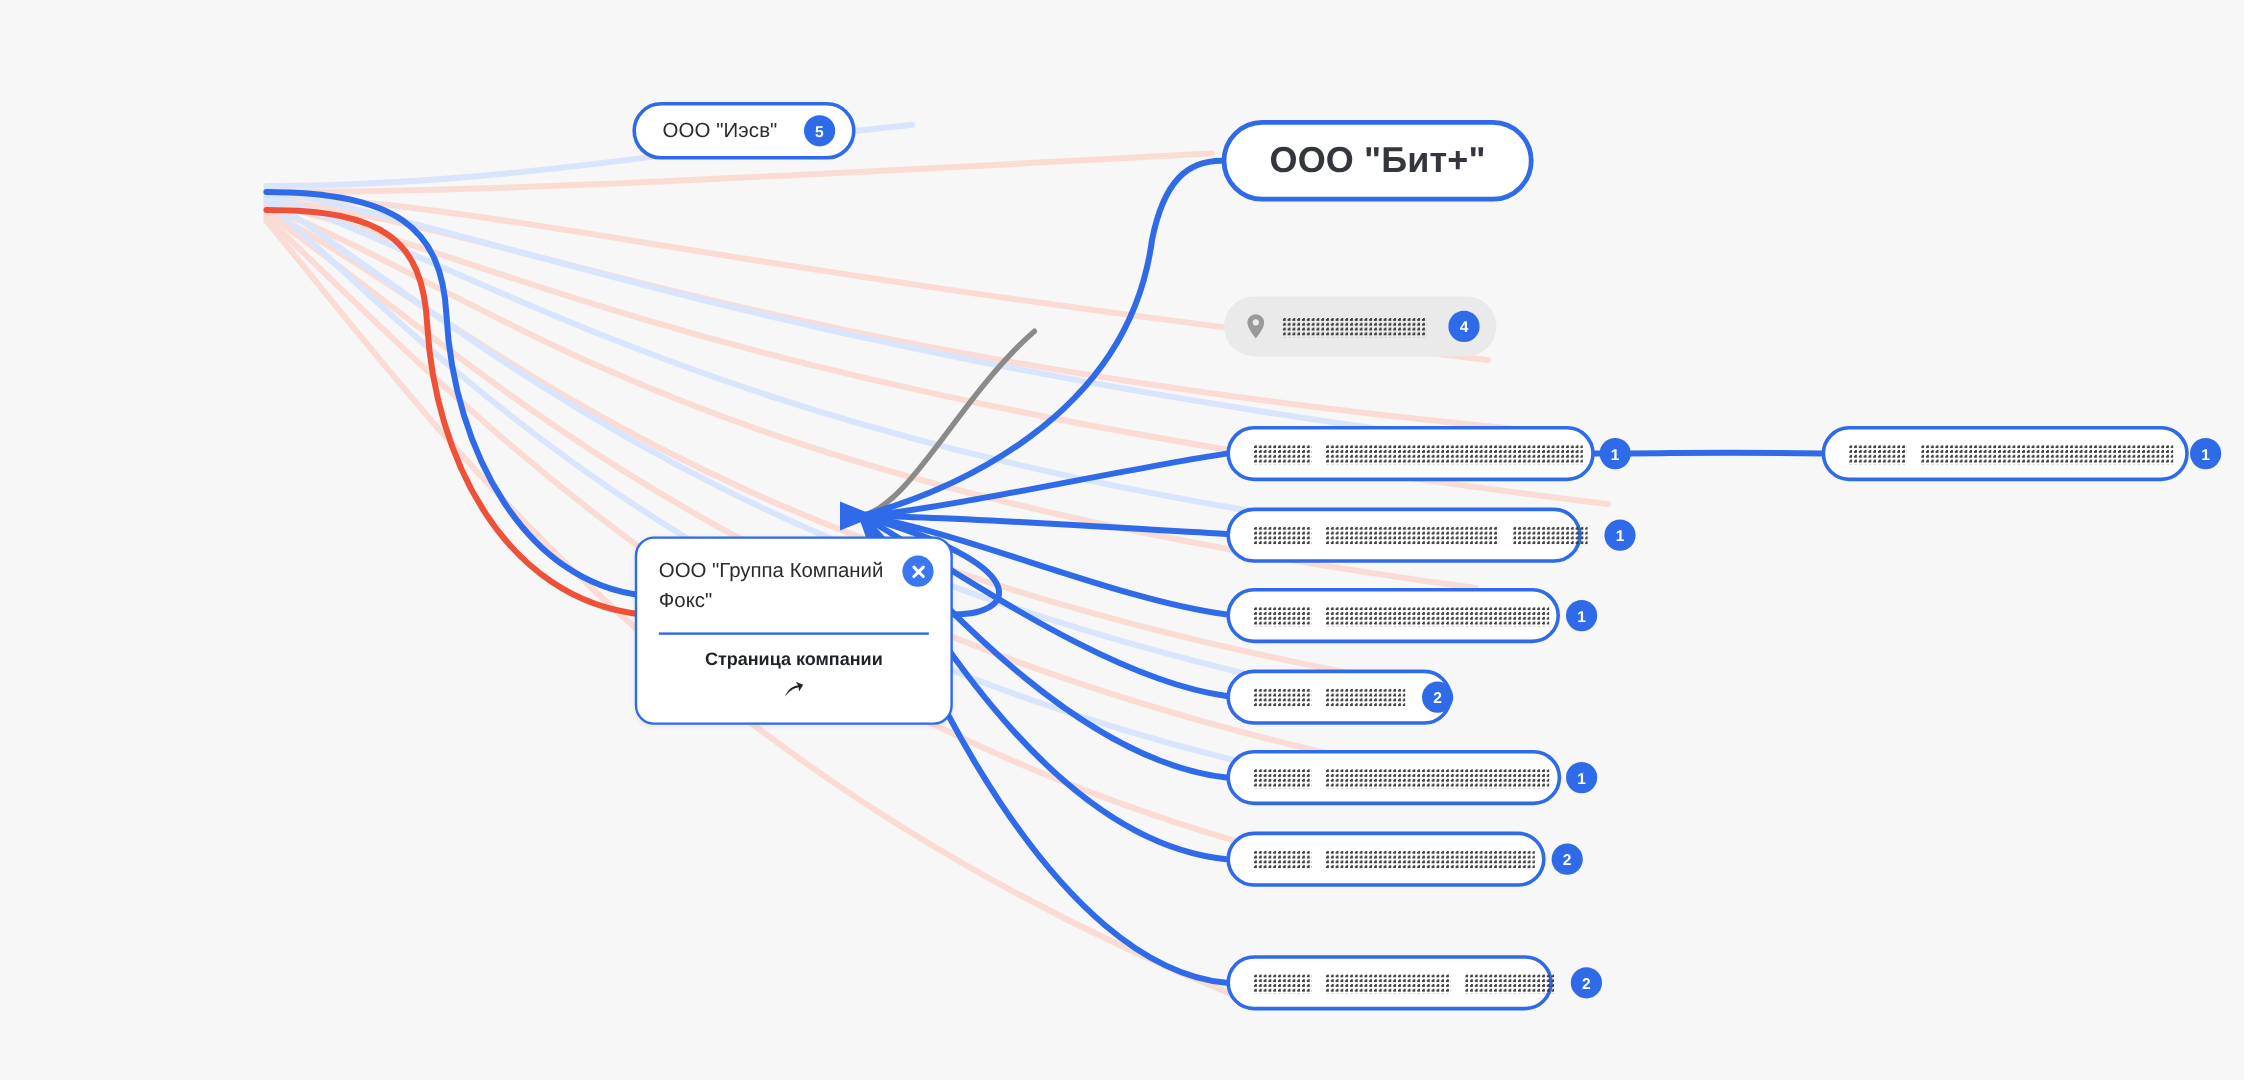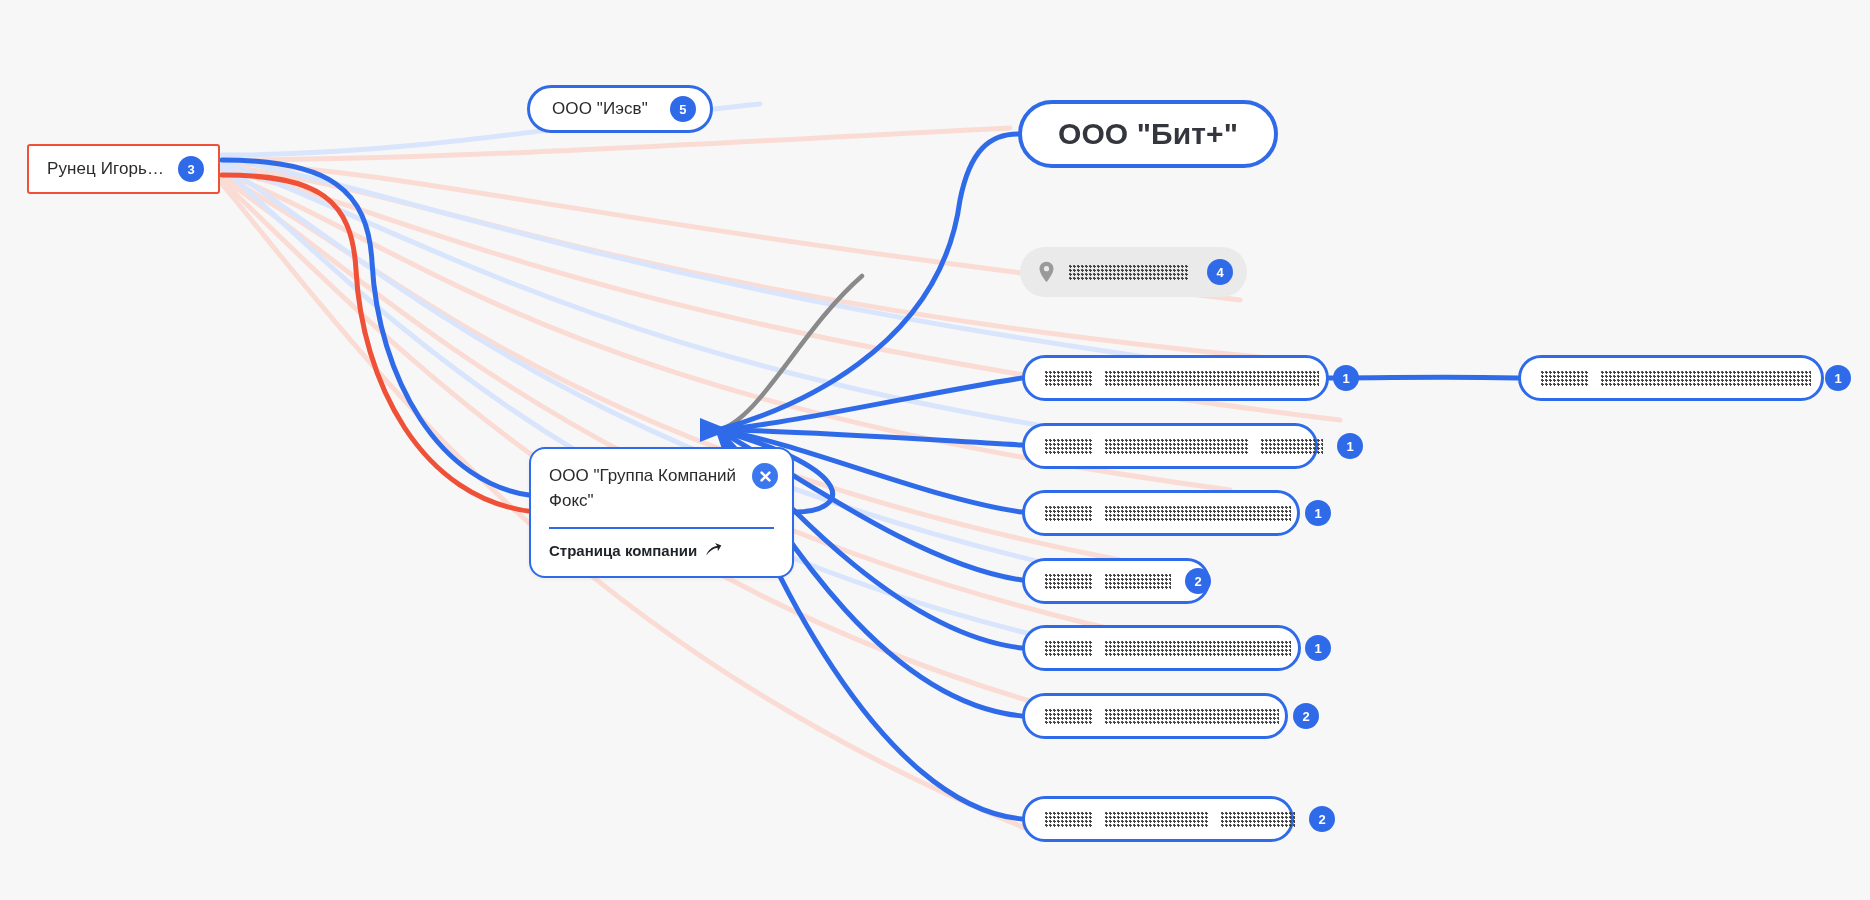--- a/index.html
+++ b/index.html
@@ -121,20 +121,21 @@
     font-size:17px;line-height:25px;color:#2b2b2b;
     padding-right:26px;
   }
   #tooltip-card .tt-divider{
     height:2px;background:#2f6be8;margin:14px 0 12px 0;
   }
   #tooltip-card .tt-link{
     display:flex;align-items:center;gap:8px;
     font-size:15px;font-weight:700;color:#1f2328;
     cursor:pointer;
+    flex-direction:column;
   }
   #tooltip-card .close-btn{
     position:absolute;right:14px;top:14px;
     width:26px;height:26px;border-radius:50%;
     background:#3b78ef;
     display:flex;align-items:center;justify-content:center;
     cursor:pointer;
   }
 </style>
 </head>
@@ -185,24 +186,20 @@
 
         <path d="M795 512 C 850 512, 860 470, 718 430"></path>
 
         <path d="M1329 378 C 1400 378, 1430 376, 1518 378"></path>
       </g>
 
       <path d="M700 418 L 730 430 L 700 442 Z" fill="#2f6be8" stroke="none"></path>
     </g>
   </svg>
 
-  <div class="node" id="node-person">
-    <span class="label">Рунец Игорь…</span>
-    <span class="badge">3</span>
-  </div>
 
   <div class="node" id="node-iesv">
     <span class="label">ООО "Иэсв"</span>
     <span class="badge">5</span>
   </div>
 
   <div class="node" id="node-bit">
     <span class="label">ООО "Бит+"</span>
   </div>
 

